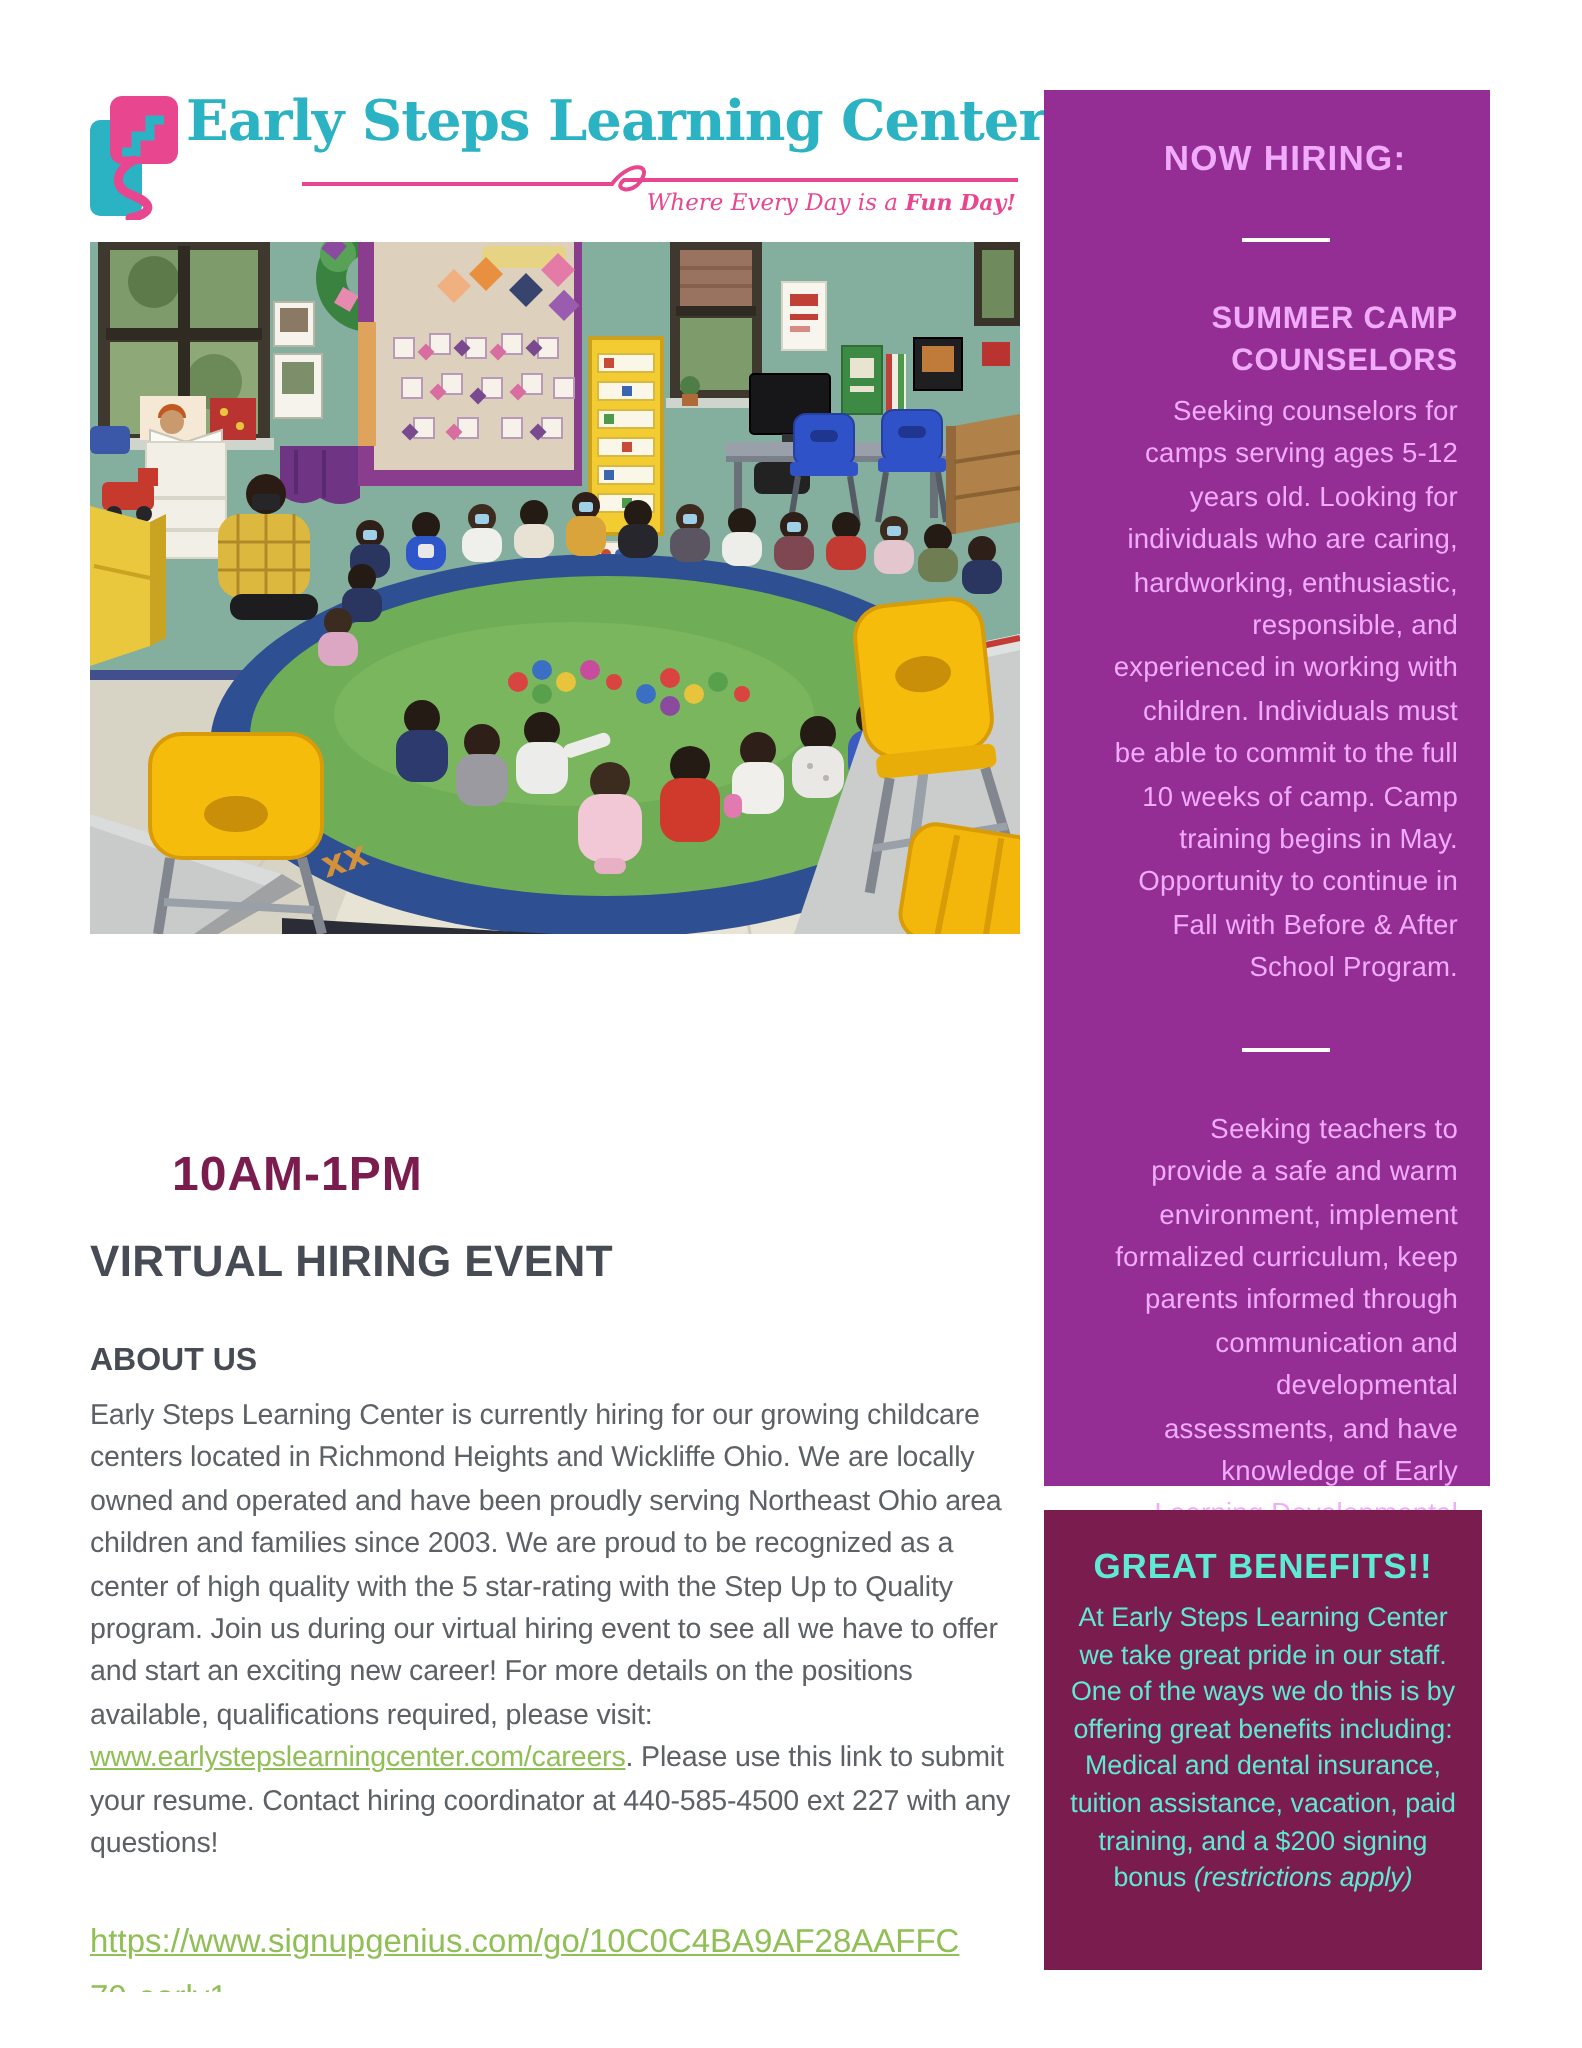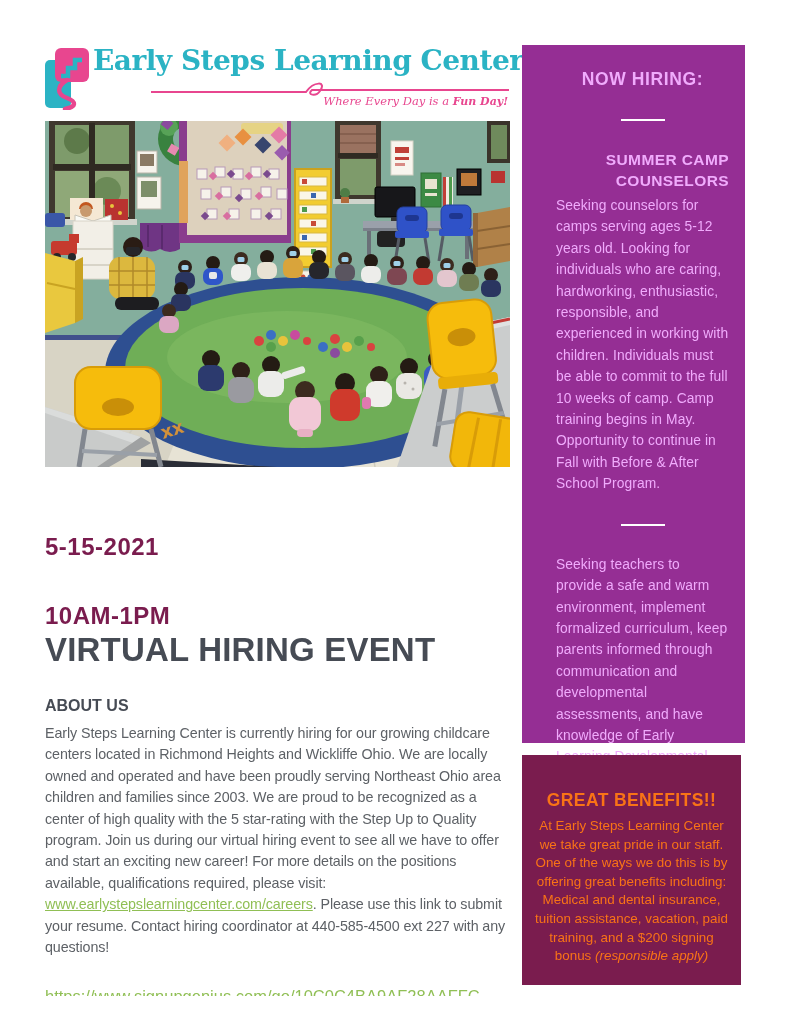--- a/index.html
+++ b/index.html
@@ -17,40 +17,40 @@
   .logo-tagline { position:absolute; right:2px; top:50px; font-family:"DejaVu Serif", serif;
                   font-style:italic; font-size:11.5px; color:var(--pink); white-space:nowrap; }
   .logo-tagline .emph { font-weight:bold; font-size:11px; }
 
   
   .photo { position:absolute; left:45px; top:121px; width:465px; height:346px; }
 
   
   .left-text { position:absolute; left:45px; top:533px; width:470px; }
   .event-date { font-size:24px; font-weight:bold; color:var(--maroon); letter-spacing:0.5px; }
-  .event-time { margin-top:41px; font-size:24px; font-weight:bold; color:var(--maroon); letter-spacing:0.5px; }
-  .event-title { margin-top:1px; font-size:33px; font-weight:bold; color:var(--title-gray); letter-spacing:0.2px; }
+  .event-time { margin-top:41px; font-size:24px; font-weight:bold; color:var(--maroon); letter-spacing:0.5px;margin-left:41px; }
+  .event-title { margin-top:16px; font-size:22px; font-weight:bold; color:var(--title-gray); letter-spacing:0.2px; }
   .about-heading { margin-top:28px; font-size:16px; font-weight:bold; color:var(--title-gray); }
   .about-body { margin-top:8px; font-size:14.3px; line-height:21.4px; color:var(--body-gray); letter-spacing:-0.1px; }
   .green-link { color:var(--green-link); text-decoration:underline; cursor:pointer; }
   .interview-prompt { margin-top:9px; font-size:19px; color:#55595f; letter-spacing:0.2px; }
   .signup-link { display:block; margin-top:24px; font-size:16.5px; line-height:28px;
                  color:var(--green-link); text-decoration:underline; width:440px;
                  overflow-wrap:anywhere; cursor:pointer; }
 
   
   .purple-box { position:absolute; left:522px; top:45px; width:223px; height:698px;
                 background:var(--purple); color:#f0abfc; padding:24px 16px 0 34px; }
   .now-hiring { text-align:center; font-size:17.5px; font-weight:bold; letter-spacing:0.6px; }
   .side-divider { width:44px; border:0; border-top:2px solid #fff; margin:29px auto 28px auto; }
   .side-section-title { text-align:right; font-size:15.5px; font-weight:bold; line-height:21px; letter-spacing:0.4px; margin-bottom:4px; }
-  .side-section-body { font-size:13.8px; line-height:21.4px; letter-spacing:0.1px; }
+  .side-section-body { font-size:13.8px; line-height:21.4px; letter-spacing:0.1px;text-align:right; }
 
   .maroon-box { position:absolute; left:522px; top:755px; width:219px; height:230px;
-                background:var(--maroon); color:#f97316; text-align:center; padding:35px 13px 0 13px; }
+                background:var(--maroon); color:#5eead4; text-align:center; padding:18px 13px 0 13px; }
   .benefits-title { font-size:17.5px; font-weight:bold; letter-spacing:0.4px; margin-bottom:6px; }
   .benefits-body { font-size:13.4px; line-height:18.6px; }
   .benefits-body .ital { font-style:italic; }
 </style>
 </head>
 <body>
 
 <div class="page">
 
   <header class="logo-row">
@@ -431,21 +431,20 @@
       </g>
       <g transform="rotate(9 440 320)">
         <rect x="408" y="294" width="76" height="58" rx="13" fill="#f2b70a" stroke="#d89c08" stroke-width="2"></rect>
         <line x1="430" y1="298" x2="428" y2="350" stroke="#d89c08" stroke-width="3"></line>
         <line x1="452" y1="296" x2="452" y2="352" stroke="#d89c08" stroke-width="3"></line>
       </g>
     </g>
   </svg>
 
   <div class="left-text">
-    <div class="event-date">5-15-2021</div>
     <div class="event-time">10AM-1PM</div>
     <h1 class="event-title">VIRTUAL HIRING EVENT</h1>
     <h2 class="about-heading">ABOUT US</h2>
     <p class="about-body"><span>Early Steps Learning Center is currently hiring for our growing childcare centers located in Richmond Heights and Wickliffe Ohio. We are locally owned and operated and have been proudly serving Northeast Ohio area children and families since 2003. We are proud to be recognized as a center of high quality with the 5 star-rating with the Step Up to Quality program. Join us during our virtual hiring event to see all we have to offer and start an exciting new career! For more details on the positions available, qualifications required, please visit: </span><a class="green-link">www.earlystepslearningcenter.com/careers</a><span>. Please use this link to submit your resume. Contact hiring coordinator at 440-585-4500 ext 227 with any questions!</span></p>
     <a class="signup-link">https://www.signupgenius.com/go/10C0C4BA9AF28AAFFC70-early1</a>
   </div>
 
   <aside class="purple-box">
     <h2 class="now-hiring">NOW HIRING:</h2>
     <hr class="side-divider">
@@ -454,16 +453,16 @@
       <p class="side-section-body">Seeking counselors for camps serving ages 5-12 years old. Looking for individuals who are caring, hardworking, enthusiastic, responsible, and experienced in working with children. Individuals must be able to commit to the full 10 weeks of camp. Camp training begins in May. Opportunity to continue in Fall with Before &amp; After School Program.</p>
     </section>
     <hr class="side-divider">
     <section>
       <p class="side-section-body">Seeking teachers to provide a safe and warm environment, implement formalized curriculum, keep parents informed through communication and developmental assessments, and have knowledge of Early Learning Developmental Standards.</p>
     </section>
   </aside>
 
   <aside class="maroon-box">
     <h3 class="benefits-title">GREAT BENEFITS!!</h3>
-    <p class="benefits-body"><span>At Early Steps Learning Center we take great pride in our staff. One of the ways we do this is by offering great benefits including: Medical and dental insurance, tuition assistance, vacation, paid training, and a $200 signing bonus </span><span class="ital">(responsible apply)</span></p>
+    <p class="benefits-body"><span>At Early Steps Learning Center we take great pride in our staff. One of the ways we do this is by offering great benefits including: Medical and dental insurance, tuition assistance, vacation, paid training, and a $200 signing bonus </span><span class="ital">(restrictions apply)</span></p>
   </aside>
 
 </div>
 
 </body></html>

